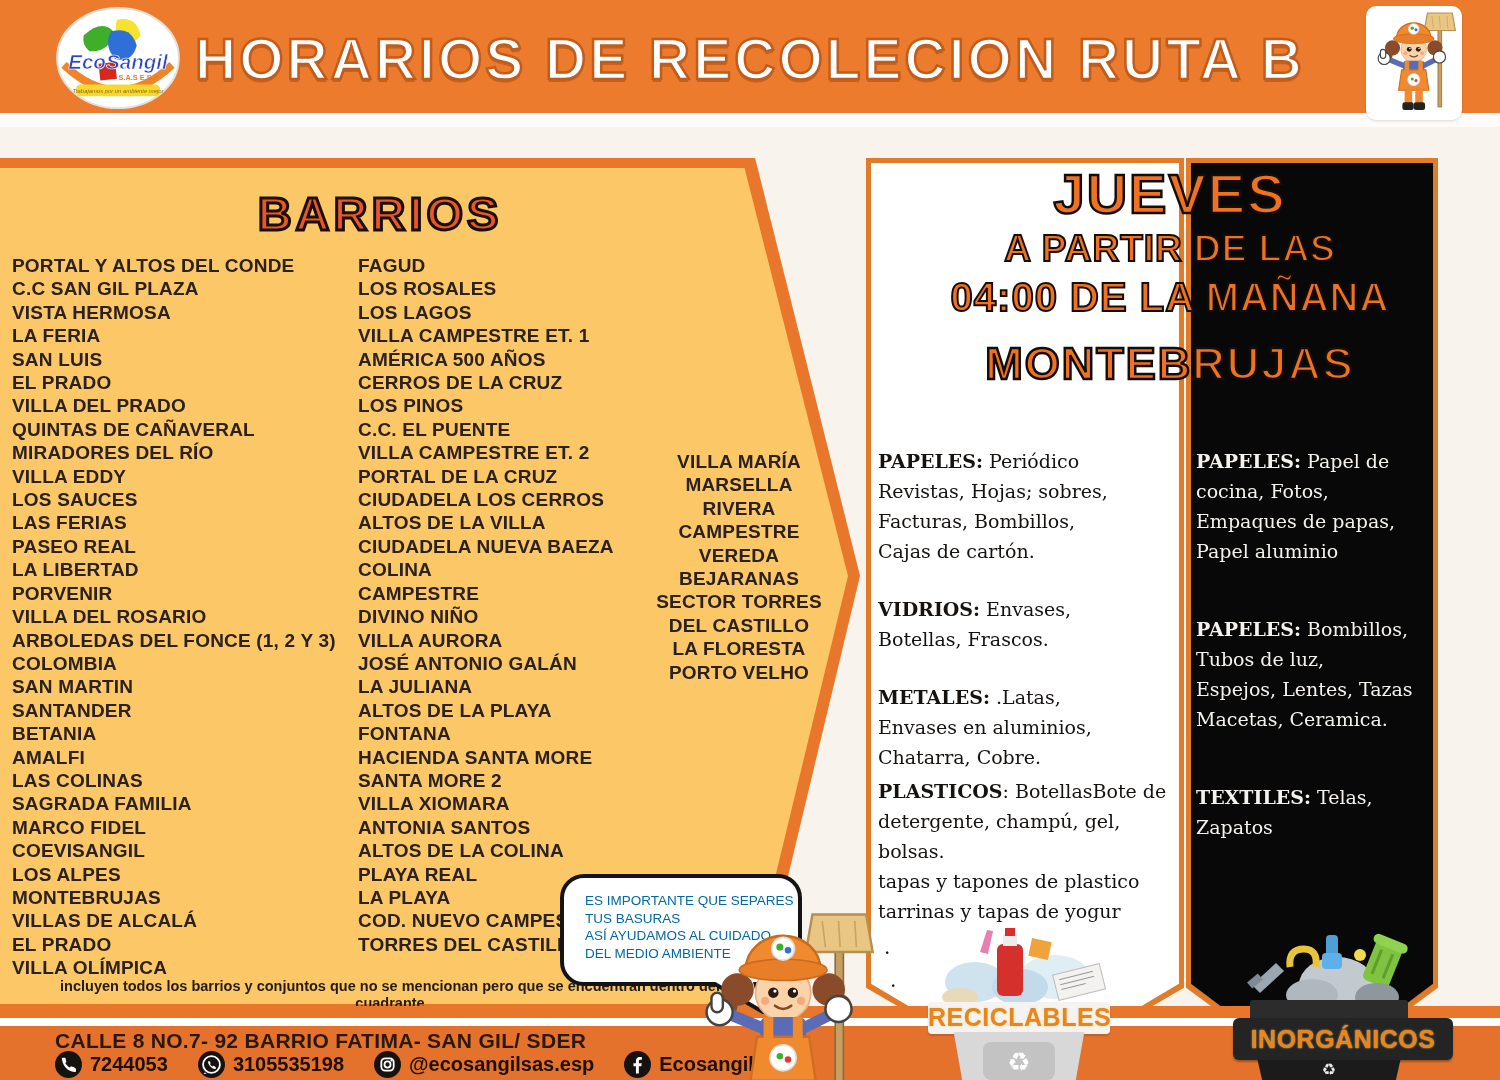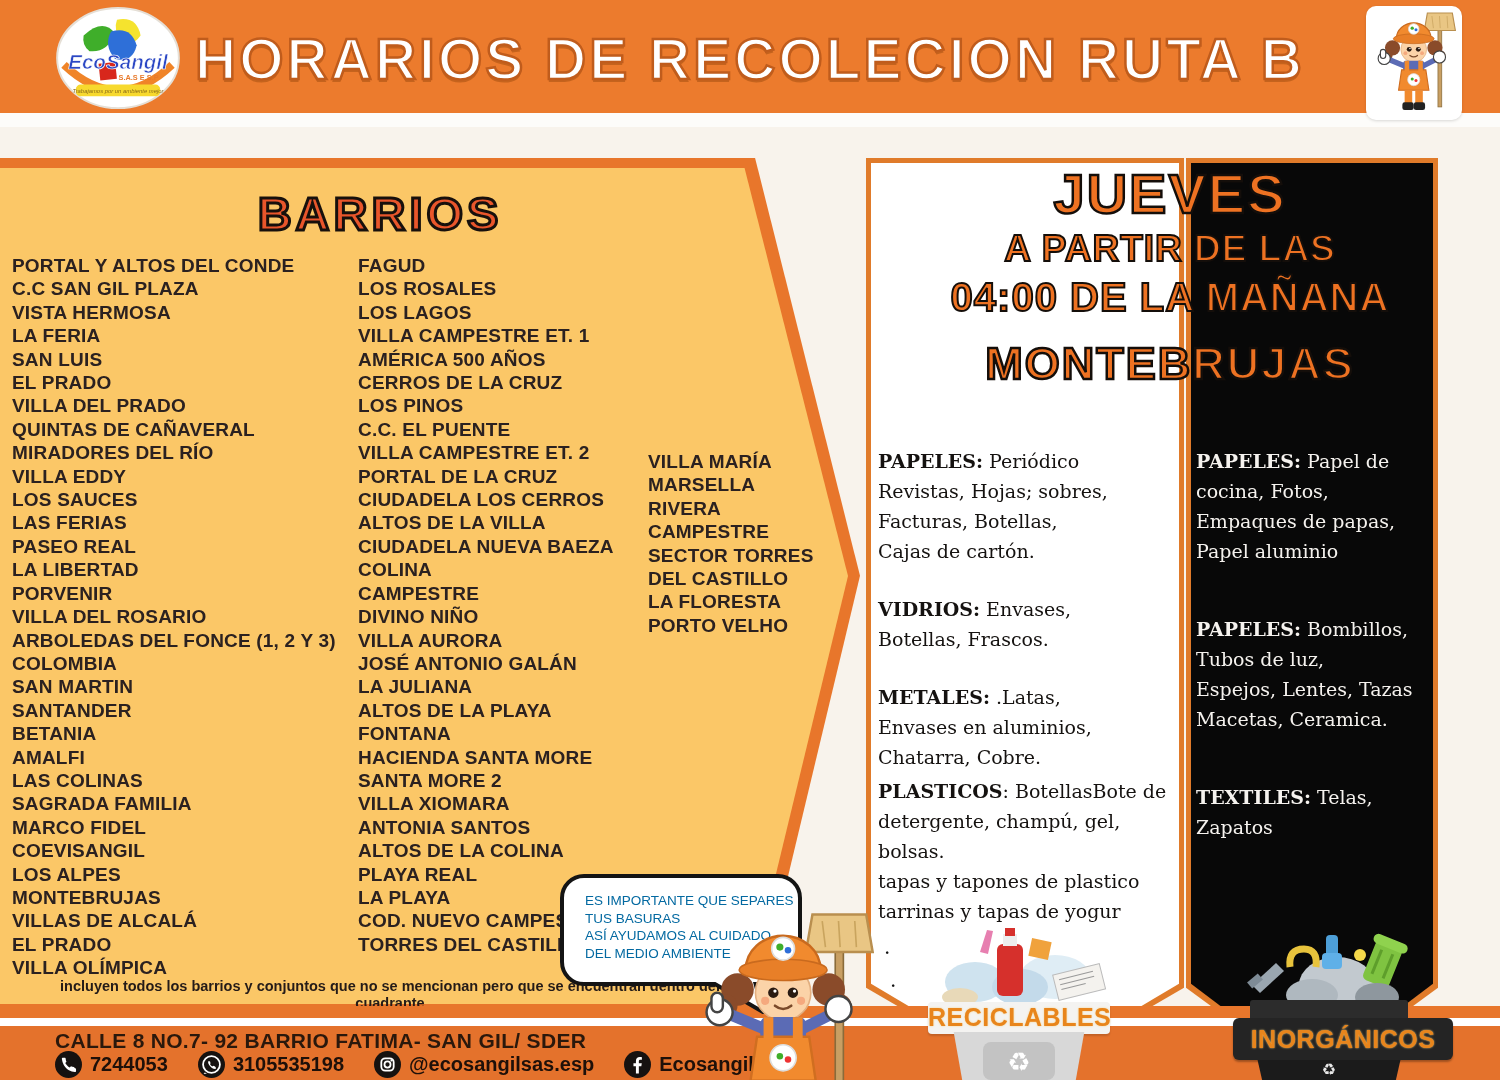--- a/index.html
+++ b/index.html
@@ -26,21 +26,21 @@
   
   .poly-outer{left:0;top:158px;width:860px;height:856px;background:#E8762B;
               clip-path:polygon(0 0,87.8% 0,100% 48.8%,87.8% 100%,0 100%);}
   .poly-inner{left:0;top:10px;width:848px;height:836px;background:#FBC767;
               clip-path:polygon(0 0,87.8% 0,100% 48.8%,87.8% 100%,0 100%);}
   .barrios-title{left:230px;top:28px;width:300px;text-align:center;font-size:47px;font-weight:900;
                  letter-spacing:4px;color:#E9562B;-webkit-text-stroke:3px #17100C;}
   .bcol{font-size:19px;font-weight:bold;color:#2B2120;line-height:23.4px;letter-spacing:.2px;}
   .bcol1{left:12px;top:96px;width:335px;}
   .bcol2{left:358px;top:96px;width:278px;}
-  .bcol3{left:648px;top:292px;width:182px;}
+  .bcol3{left:648px;top:292px;width:182px;text-align:center;}
   .footnote{left:40px;top:820px;width:700px;text-align:center;font-size:14.5px;font-weight:bold;
             color:#241B18;line-height:17px;}
 
   
   .banner-outer{top:158px;background:#E07B2A;
                 clip-path:polygon(0 0,100% 0,100% 90%,50% 100%,0 90%);}
   .banner-inner{left:5px;top:5px;clip-path:polygon(0 0,100% 0,100% 90%,50% 100%,0 90%);}
   .banner-white-o{left:866px;width:318px;height:922px;}
   .banner-white-i{width:308px;height:912px;background:#FFFFFF;}
   .banner-black-o{left:1186px;width:252px;height:922px;}
@@ -239,20 +239,21 @@
         <div>ALTOS DE LA COLINA</div>
         <div>PLAYA REAL</div>
         <div>LA PLAYA</div>
         <div>COD. NUEVO CAMPESTRE</div>
         <div>TORRES DEL CASTILLO</div>
       </div>
     <div class="abs bcol bcol3">
         <div>VILLA MARÍA</div>
         <div>MARSELLA</div>
         <div>RIVERA CAMPESTRE</div>
+        <div>VEREDA BEJARANAS</div>
         <div>SECTOR TORRES DEL CASTILLO</div>
         <div>LA FLORESTA</div>
         <div>PORTO VELHO</div>
       </div>
     <div class="abs footnote">
       <div>incluyen  todos los barrios y conjuntos que no se mencionan pero que se encuentran dentro del</div>
       <div>cuadrante</div>
     </div>
   </div>
 
@@ -268,21 +269,21 @@
     <div class="hl-day">JUEVES</div>
     <div class="hl-sub1">A PARTIR DE LAS</div>
     <div class="hl-sub2">04:00 DE LA MAÑANA</div>
     <div class="hl-cat">MONTEBRUJAS</div>
   </div>
 
   <div class="abs panel-text panel-white-text">
     <div class="sec">
       <div><b>PAPELES:</b><span> Periódico</span></div>
       <div>Revistas, Hojas; sobres,</div>
-      <div>Facturas, Botellas,</div>
+      <div>Facturas, Bombillos,</div>
       <div>Cajas de cartón.</div>
     </div>
     <div class="sec">
       <div><b>VIDRIOS:</b><span> Envases,</span></div>
       <div>Botellas, Frascos.</div>
     </div>
     <div class="sec tight">
       <div><b>METALES:</b><span> .Latas,</span></div>
       <div>Envases en aluminios,</div>
       <div> Chatarra, Cobre.</div>

